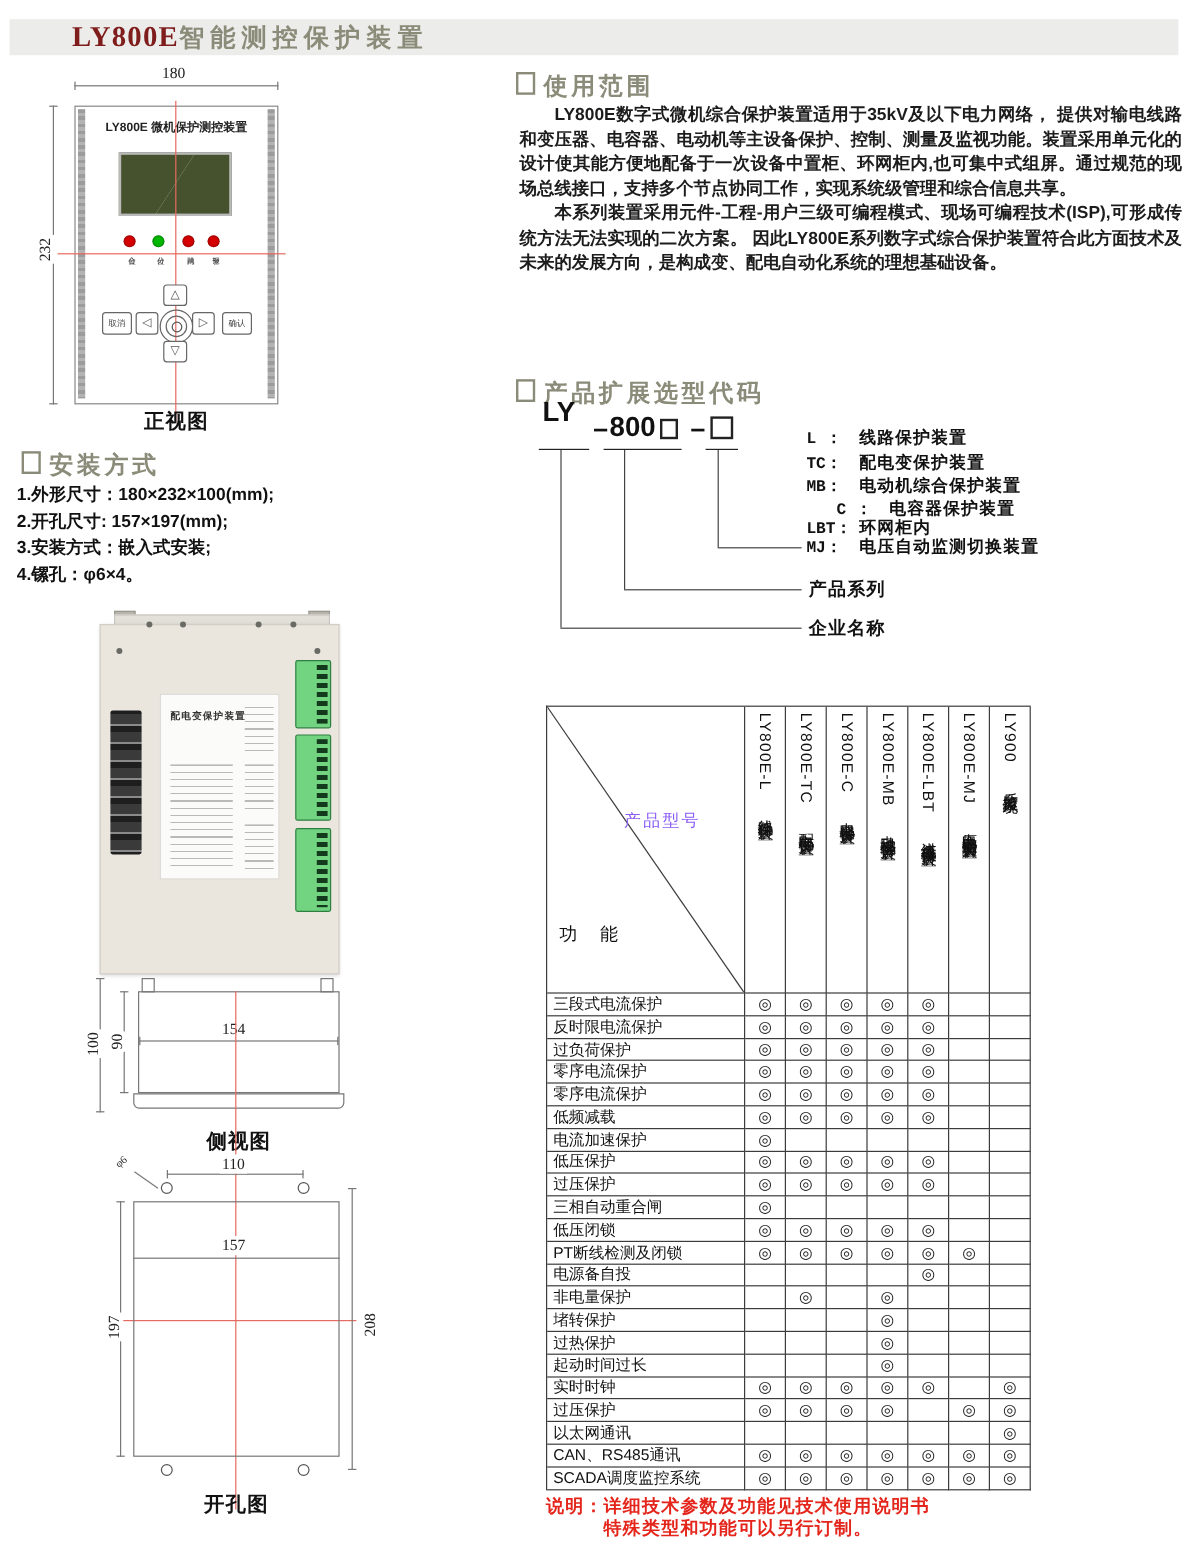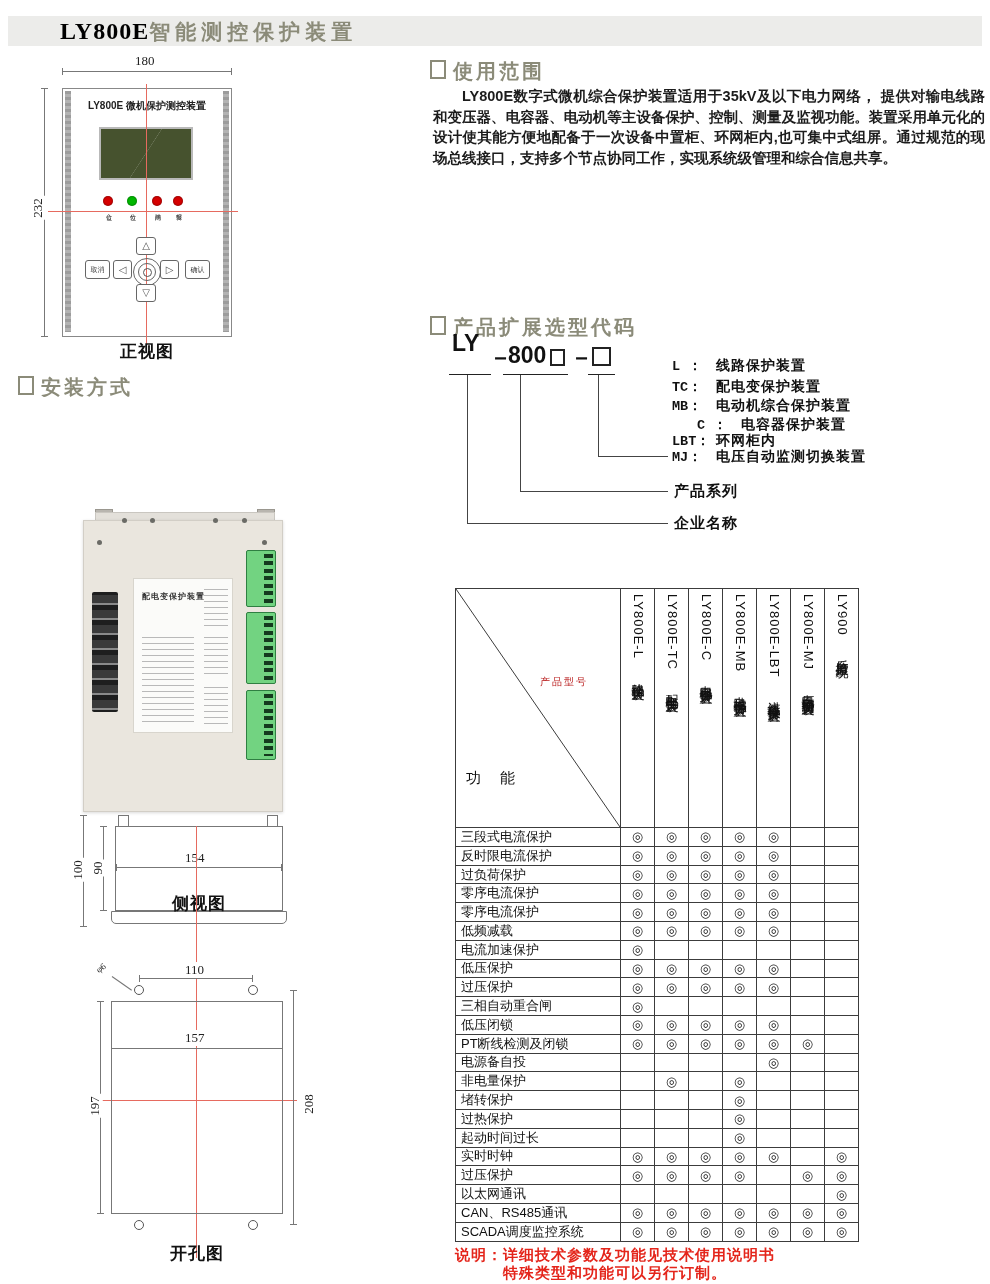--- a/index.html
+++ b/index.html
@@ -1,20 +1,20 @@
 <!DOCTYPE html>
 <html><head>
 <meta charset="utf-8">
 <style>
   html,body{margin:0;padding:0;background:#fff;}
   .page{position:relative;width:990px;height:1284px;background:#fff;overflow:hidden;
         font-family:"Liberation Sans","DejaVu Sans",sans-serif;color:#111;}
   
   .titlebar{position:absolute;left:8px;top:16px;width:974px;height:30px;background:#ececea;line-height:30px;}
-  .t-en{font-family:"Liberation Serif","DejaVu Serif",serif;font-weight:bold;font-size:24px;letter-spacing:1px;margin-left:52px;color:#000000;}
+  .t-en{font-family:"Liberation Serif","DejaVu Serif",serif;font-weight:bold;font-size:24px;letter-spacing:1px;margin-left:52px;color:#7f1d1d;}
   .t-cn{font-size:21px;color:#8b8b79;letter-spacing:5px;font-weight:600;}
   
   .sec-h{position:absolute;font-size:20px;color:#8b8b79;letter-spacing:3px;font-weight:600;white-space:nowrap;}
   .sqh{display:inline-block;width:12px;height:15px;border:2px solid #8b8b79;margin-right:7px;vertical-align:-1px;}
   
   .dimh{position:absolute;height:0;border-top:1px solid #777;}
   .dimh::before,.dimh::after{content:"";position:absolute;width:1px;height:7px;background:#777;top:-4px;}
   .dimh::before{left:0;} .dimh::after{right:0;}
   .dimv{position:absolute;width:0;border-left:1px solid #777;}
   .dimv::before,.dimv::after{content:"";position:absolute;height:1px;width:7px;background:#777;left:-4px;}
@@ -64,21 +64,21 @@
   .selline-h{position:absolute;height:0;border-top:1px solid #444;}
   .leg-row{position:absolute;left:672px;white-space:nowrap;}
   .leg-code{display:inline-block;width:44px;font-family:"Liberation Mono","DejaVu Sans Mono",monospace;font-size:13.5px;font-weight:bold;color:#111;}
   .leg-desc{font-size:14px;font-weight:600;color:#111;letter-spacing:1px;}
   .sel-label{position:absolute;font-size:15px;font-weight:600;color:#111;letter-spacing:1px;}
   
   .ft{position:absolute;left:455px;top:588px;display:grid;grid-template-columns:165px repeat(7,34px);
       grid-template-rows:239px repeat(22,18.8px);border-top:1px solid #3c3c3c;border-left:1px solid #3c3c3c;background:#fff;}
   .ft-cell{border-right:1px solid #3c3c3c;border-bottom:1px solid #3c3c3c;box-sizing:border-box;overflow:hidden;}
   .ft-corner{position:relative;}
-  .ft-corner .ct{position:absolute;left:84px;top:86px;font-size:10px;color:#b91c1c;letter-spacing:2px;}
+  .ft-corner .ct{position:absolute;left:64px;top:86px;font-size:14px;color:#8b5cf6;letter-spacing:2px;}
   .ft-corner .cb{position:absolute;left:10px;top:180px;font-size:15px;color:#111;letter-spacing:2px;}
   .ft-hc{display:flex;justify-content:center;padding-top:5px;}
   .ft-vtext{writing-mode:vertical-rl;text-orientation:mixed;font-size:13px;letter-spacing:1px;color:#111;white-space:nowrap;}
   .ft-rl{font-size:13px;display:flex;align-items:center;padding-left:5px;white-space:nowrap;color:#111;}
   .ft-mk{display:flex;align-items:center;justify-content:center;font-size:13px;color:#222;}
   .note{position:absolute;font-size:15px;font-weight:bold;color:#e4251b;letter-spacing:1px;white-space:nowrap;}
   .leader{position:absolute;width:24px;height:0;border-top:1px solid #777;transform:rotate(35deg);transform-origin:left center;}
   .hole{position:absolute;width:10px;height:10px;border:1px solid #555;border-radius:50%;box-sizing:border-box;background:#fff;}
 </style>
 </head>
@@ -140,20 +140,26 @@
     <div class="kbtn" style="left:136px;top:284px;width:20px;height:18px;">
         <span class="karrow">▽</span>
       </div>
 
     <div class="caption" style="left:107px;top:340px;width:80px;">正视图</div>
   </div>
 
   <div class="sec-h" style="left:18px;top:374px;">
     <span class="sqh"></span><span>安装方式</span>
   </div>
+  <div id="install-items" style="position:absolute;left:14px;top:402px;">
+      <div class="install-line">1.外形尺寸：180×232×100(mm);</div>
+      <div class="install-line">2.开孔尺寸: 157×197(mm);</div>
+      <div class="install-line">3.安装方式：嵌入式安装;</div>
+      <div class="install-line">4.镙孔：φ6×4。</div>
+    </div>
 
   <div>
     <div class="bracket" style="left:95px;"></div>
     <div class="bracket" style="left:257px;"></div>
     <div class="photo-top"></div>
     <div class="photo-body"></div>
     <div class="screwdot" style="left:122px;top:518px;"></div>
     <div class="screwdot" style="left:150px;top:518px;"></div>
     <div class="screwdot" style="left:213px;top:518px;"></div>
     <div class="screwdot" style="left:242px;top:518px;"></div>
@@ -182,21 +188,21 @@
     <div class="outline" style="left:118px;top:815px;width:11px;height:12px;"></div>
     <div class="outline" style="left:267px;top:815px;width:11px;height:12px;"></div>
     <div class="outline" style="left:115px;top:826px;width:168px;height:85px;"></div>
     <div class="outline" style="left:111px;top:911px;width:176px;height:13px;border-radius:0 0 5px 5px;"></div>
     <div class="dimh" style="left:116px;top:867px;width:166px;"></div>
     <div class="dlabel" style="left:183px;top:850px;">154</div>
     <div class="dimv" style="left:83px;top:815px;height:112px;"></div>
     <div class="dlabel rot" style="left:66px;top:862px;">100</div>
     <div class="dimv" style="left:103px;top:826px;height:85px;"></div>
     <div class="dlabel rot" style="left:89px;top:860px;">90</div>
-    <div class="caption" style="left:157px;top:892px;width:84px;">侧视图</div>
+    <div class="caption" style="left:157px;top:940px;width:84px;">侧视图</div>
   </div>
 
   <div>
     <div class="redv" style="left:196px;top:826px;height:432px;"></div>
     <div class="redh" style="left:100px;top:1100px;width:197px;"></div>
     <div class="outline" style="left:111px;top:1001px;width:172px;height:213px;"></div>
     <div style="position:absolute;left:111px;top:1048px;width:172px;height:0;border-top:1px solid #777;"></div>
     <div class="dlabel" style="left:183px;top:1030px;">157</div>
     <div class="dimh" style="left:139px;top:978px;width:114px;"></div>
     <div class="dlabel" style="left:183px;top:962px;">110</div>
@@ -211,20 +217,21 @@
     <div class="dimv" style="left:293px;top:990px;height:235px;"></div>
     <div class="dlabel rot" style="left:297px;top:1096px;">208</div>
     <div class="caption" style="left:155px;top:1242px;width:84px;">开孔图</div>
   </div>
 
   <div class="sec-h" style="left:430px;top:58px;">
     <span class="sqh"></span><span>使用范围</span>
   </div>
   <div id="usage-paras" style="position:absolute;left:433px;top:86px;width:552px;">
       <p class="usage-p">LY800E数字式微机综合保护装置适用于35kV及以下电力网络， 提供对输电线路和变压器、电容器、电动机等主设备保护、控制、测量及监视功能。装置采用单元化的设计使其能方便地配备于一次设备中置柜、环网柜内,也可集中式组屏。通过规范的现场总线接口，支持多个节点协同工作，实现系统级管理和综合信息共享。</p>
+      <p class="usage-p">本系列装置采用元件-工程-用户三级可编程模式、现场可编程技术(ISP),可形成传统方法无法实现的二次方案。 因此LY800E系列数字式综合保护装置符合此方面技术及未来的发展方向，是构成变、配电自动化系统的理想基础设备。</p>
     </div>
 
   <div class="sec-h" style="left:430px;top:314px;">
     <span class="sqh"></span><span>产品扩展选型代码</span>
   </div>
   <div>
     <span class="codebig" style="left:452px;top:330px;">LY</span>
     <span class="codebig" style="left:489px;top:342px;">－</span>
     <span class="codebig" style="left:508px;top:342px;">800</span>
     <span class="codebox" style="left:550px;top:349px;width:15px;height:17px;"></span>

